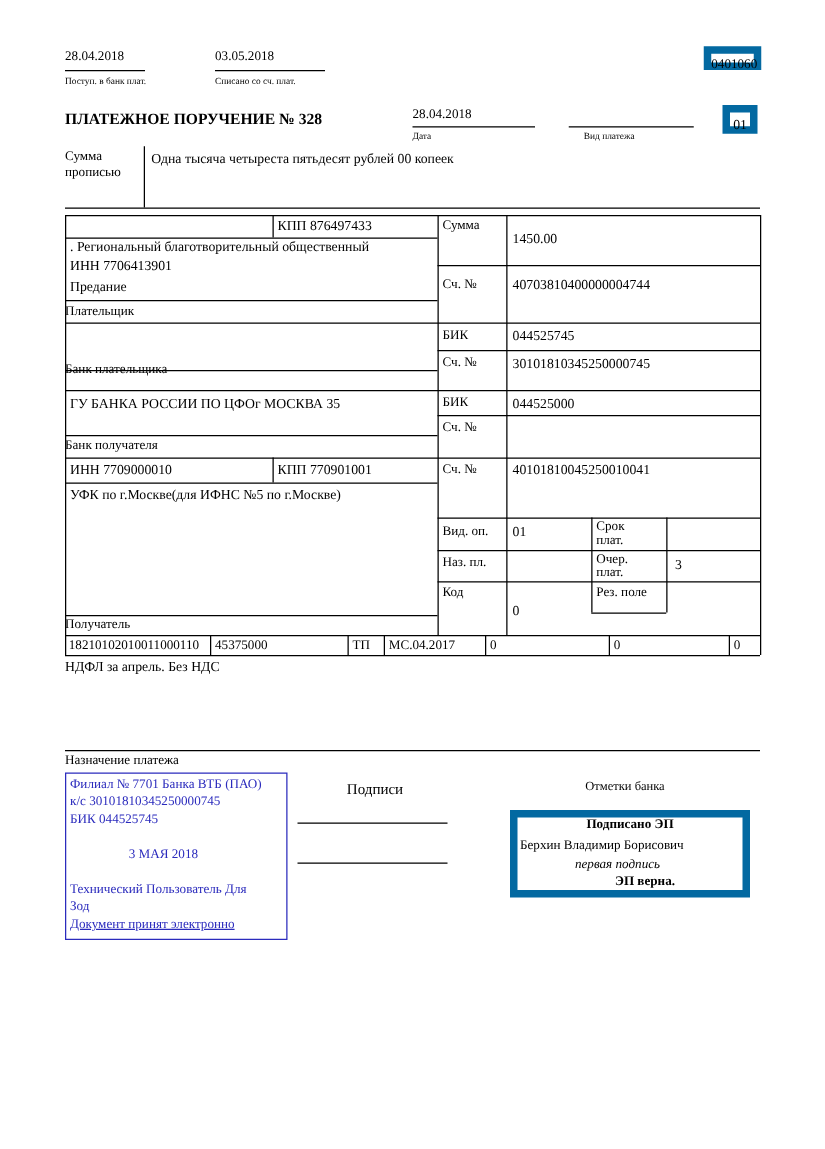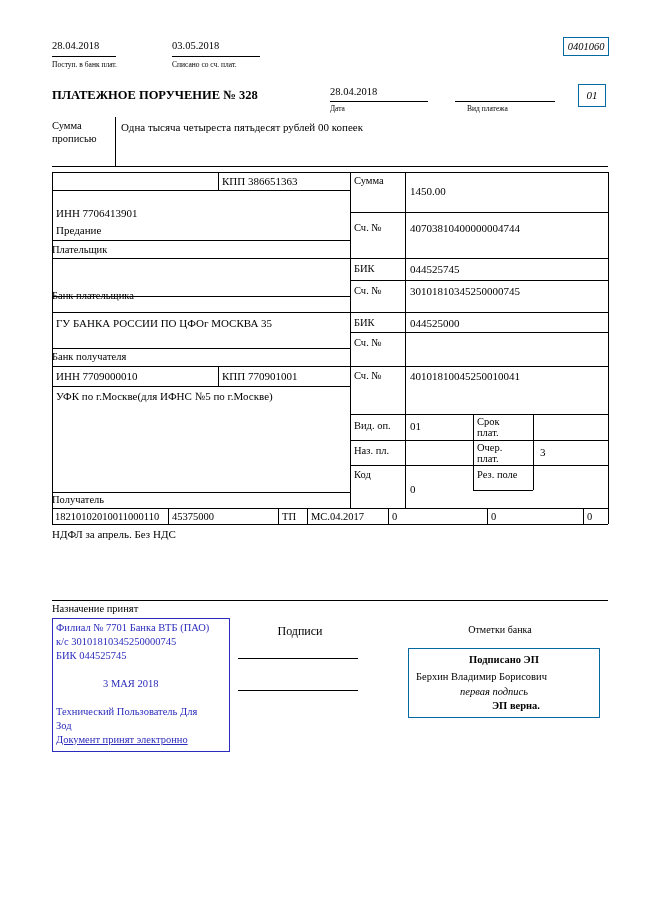--- a/index.html
+++ b/index.html
@@ -6,21 +6,21 @@
   html,body { background:#ffffff; }
   .page { position:relative; width:660px; height:919px; background:#ffffff;
           font-family:"Liberation Serif", serif; color:#000; overflow:hidden; }
   .t   { position:absolute; font-size:11px; white-space:nowrap; }
   .cap { font-size:10.5px; }
   .small { font-size:7.5px; }
   .b   { font-weight:bold; }
   .i   { font-style:italic; }
   .hl  { position:absolute; height:1px; background:#000; }
   .vl  { position:absolute; width:1px; background:#000; }
-  .box { position:absolute; border:1px solid #0369a1;font-style:italic; }
+  .box { position:absolute; border:6px solid #0369a1; }
   .blue { color:#2b2bbd; }
   .bluebox { position:absolute; border:1px solid #2b2bbd; }
   .ctr { text-align:center; }
   .u { text-decoration:underline; }
 </style>
 </head>
 <body>
 
 <div class="page">
 
@@ -73,23 +73,24 @@
   <div class="hl" style="left:350px; top:414px; width:258px;"></div>
   <div class="hl" style="left:350px; top:440px; width:258px;"></div>
   <div class="hl" style="left:350px; top:465px; width:258px;"></div>
   <div class="vl" style="left:473px; top:414px; height:76px;"></div>
   <div class="vl" style="left:533px; top:414px; height:76px;"></div>
   <div class="hl" style="left:473px; top:490px; width:60px;"></div>
   <div class="hl" style="left:52px;  top:492px; width:298px;"></div>
   <div class="hl" style="left:52px;  top:508px; width:556px;"></div>
 
   <div class="t" style="left:56px; top:175px;margin-top:32px;">ИНН 7706413901</div>
-  <div class="t" style="left:222px; top:175px;">КПП 386651363</div>
+  <div class="t" style="left:222px; top:175px;">КПП 876497433</div>
   <div class="t cap" style="left:354px; top:175px;">Сумма</div>
   <div class="t" style="left:410px; top:185px;">1450.00</div>
+  <div class="t" style="left:56px; top:192px;">. Региональный благотворительный общественный</div>
   <div class="t" style="left:56px; top:224px;">Предание</div>
   <div class="t cap" style="left:354px; top:222px;">Сч. №</div>
   <div class="t" style="left:410px; top:222px;">40703810400000004744</div>
   <div class="t cap" style="left:52px; top:244px;">Плательщик</div>
 
   <div class="t cap" style="left:354px; top:263px;">БИК</div>
   <div class="t" style="left:410px; top:263px;">044525745</div>
   <div class="t cap" style="left:354px; top:285px;">Сч. №</div>
   <div class="t" style="left:410px; top:285px;">30101810345250000745</div>
   <div class="t cap" style="left:52px; top:290px;">Банк плательщика</div>
@@ -132,21 +133,21 @@
   <div class="t cap" style="left:55px;  top:511px;">18210102010011000110</div>
   <div class="t cap" style="left:172px; top:511px;">45375000</div>
   <div class="t cap" style="left:282px; top:511px;">ТП</div>
   <div class="t cap" style="left:311px; top:511px;">МС.04.2017</div>
   <div class="t cap" style="left:392px; top:511px;">0</div>
   <div class="t cap" style="left:491px; top:511px;">0</div>
   <div class="t cap" style="left:587px; top:511px;">0</div>
 
   <div class="t" style="left:52px; top:528px;">НДФЛ за апрель. Без НДС</div>
   <div class="hl" style="left:52px; top:600px; width:556px;"></div>
-  <div class="t cap" style="left:52px; top:603px;">Назначение принят</div>
+  <div class="t cap" style="left:52px; top:603px;">Назначение платежа</div>
 
   <div class="t ctr" style="left:240px; top:624px; width:120px; font-size:12px;">Подписи</div>
   <div class="t ctr" style="left:427px; top:624px; width:146px; font-size:10px;font-family:Liberation Serif, serif;">Отметки банка</div>
 
   <div class="bluebox" style="left:52px; top:618px; width:178px; height:134px;"></div>
   <div class="t cap blue" style="left:56px; top:622px;">Филиал № 7701 Банка ВТБ (ПАО)</div>
   <div class="t cap blue" style="left:56px; top:636px;">к/с 30101810345250000745</div>
   <div class="t cap blue" style="left:56px; top:650px;">БИК 044525745</div>
   <div class="t cap blue" style="left:56px; top:678px;margin-left:47px;">3 МАЯ 2018</div>
   <div class="t cap blue" style="left:56px; top:706px;">Технический Пользователь Для</div>

